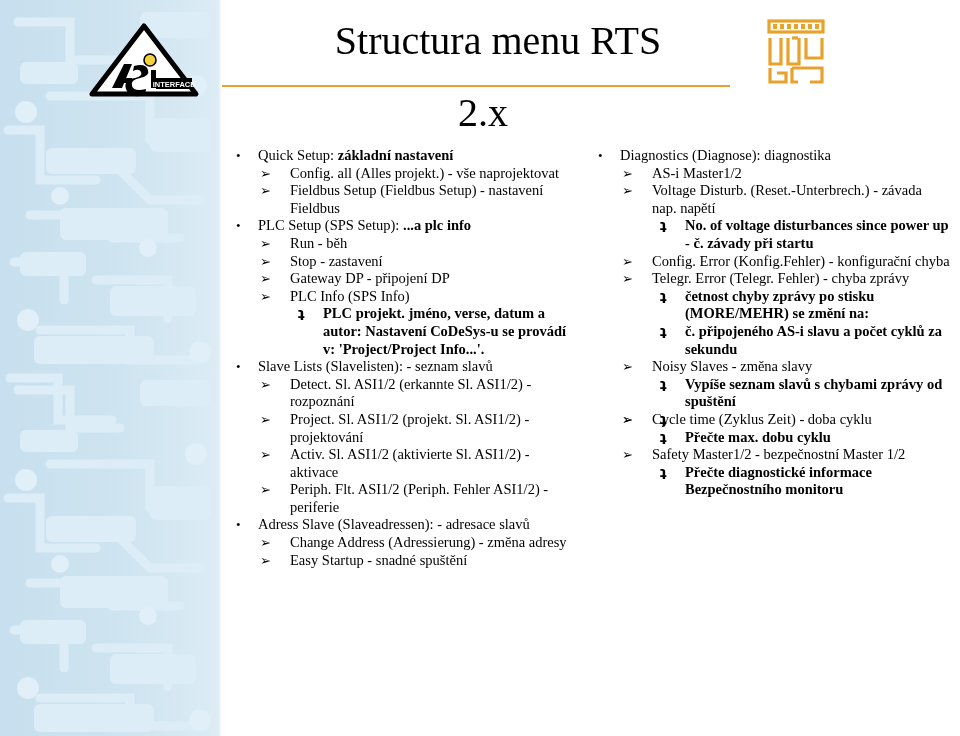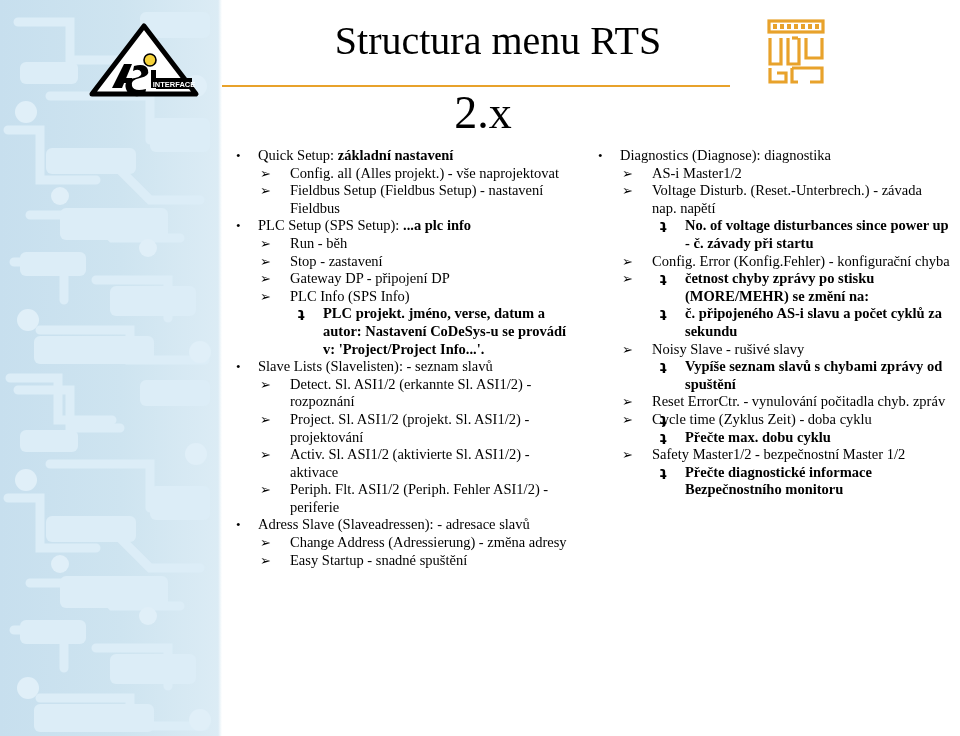--- a/index.html
+++ b/index.html
@@ -71,21 +71,21 @@
     top: 85px;
     width: 508px;
     height: 2px;
     background: #e8a22b;
   }
   #title-line2 {
     position: absolute;
     left: 228px;
     top: 90px;
     width: 510px;
-    font-size: 46px;
+    font-size: 40px;
     line-height: 46px;
     color: #000000;
     text-align: center;
   }
 
   
   #corner-mark {
     position: absolute;
     left: 766px;
     top: 18px;
@@ -359,40 +359,40 @@
         <li class="item l3">
           <span class="bullet">ʇ</span>
           <span class="txt">No. of voltage disturbances since power up - č. závady při startu</span>
         </li>
         <li class="item l2">
           <span class="bullet">➢</span>
           <span class="txt">Config. Error (Konfig.Fehler) - konfigurační chyba</span>
         </li>
         <li class="item l2">
           <span class="bullet">➢</span>
+          <span class="txt">Telegr. Error (Telegr. Fehler) - chyba zprávy</span>
         </li>
         <li class="item l3">
           <span class="bullet">ʇ</span>
           <span class="txt">četnost chyby zprávy  po stisku (MORE/MEHR) se změní na:</span>
         </li>
         <li class="item l3">
           <span class="bullet">ʇ</span>
           <span class="txt">č. připojeného AS-i slavu a počet cyklů za sekundu</span>
         </li>
         <li class="item l2">
           <span class="bullet">➢</span>
-          <span class="txt">Noisy Slave - rušivé slavy</span>
+          <span class="txt">Noisy Slaves - změna slavy</span>
         </li>
         <li class="item l3">
           <span class="bullet">ʇ</span>
           <span class="txt">Vypíše seznam slavů s chybami zprávy od spuštění</span>
         </li>
         <li class="item l2">
           <span class="bullet">➢</span>
-          <span class="txt">Reset ErrorCtr. - vynulování počitadla chyb. zpráv</span>
         </li>
         <li class="item l3">
           <span class="bullet">ʇ</span>
         </li>
         <li class="item l2">
           <span class="bullet">➢</span>
           <span class="txt">Cycle time (Zyklus Zeit) - doba cyklu</span>
         </li>
         <li class="item l3">
           <span class="bullet">ʇ</span>

